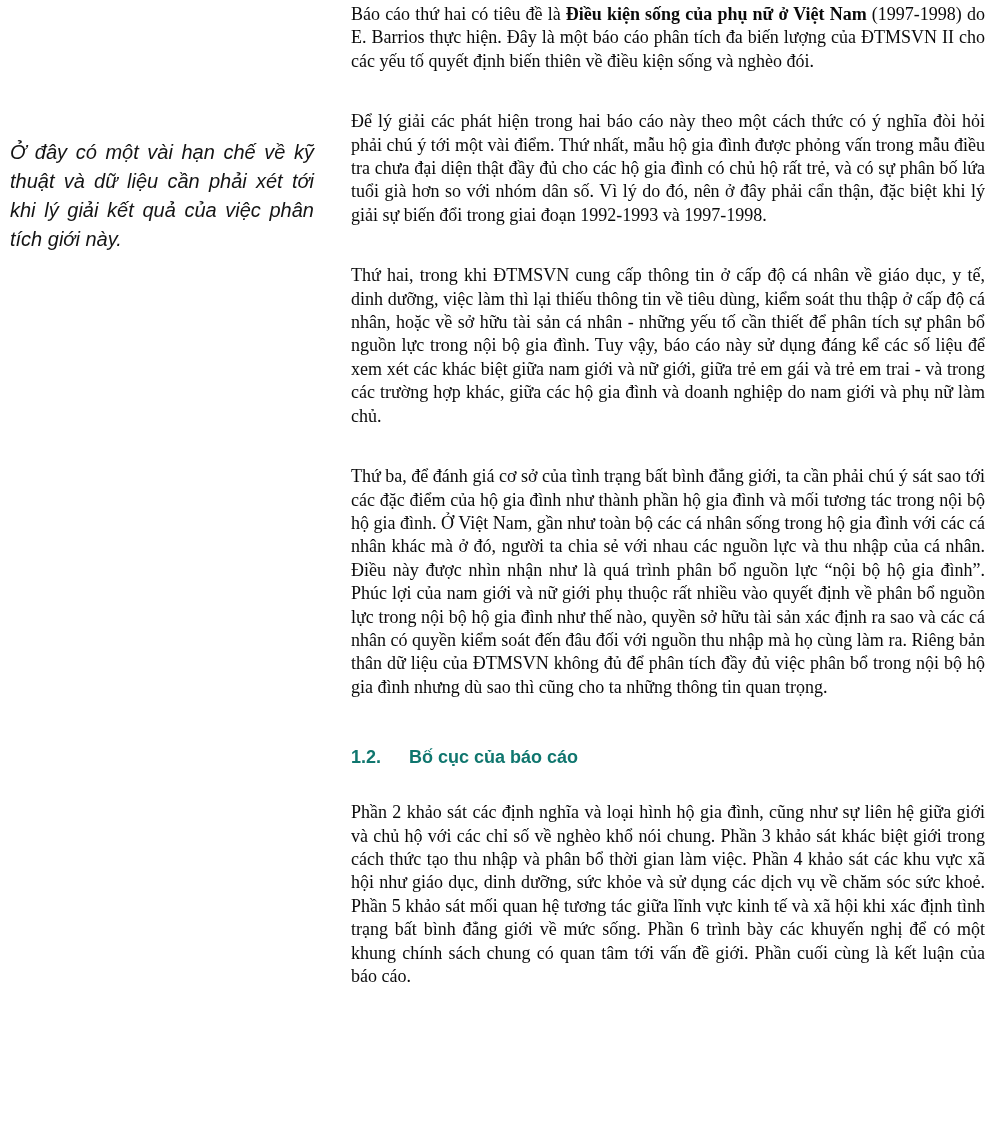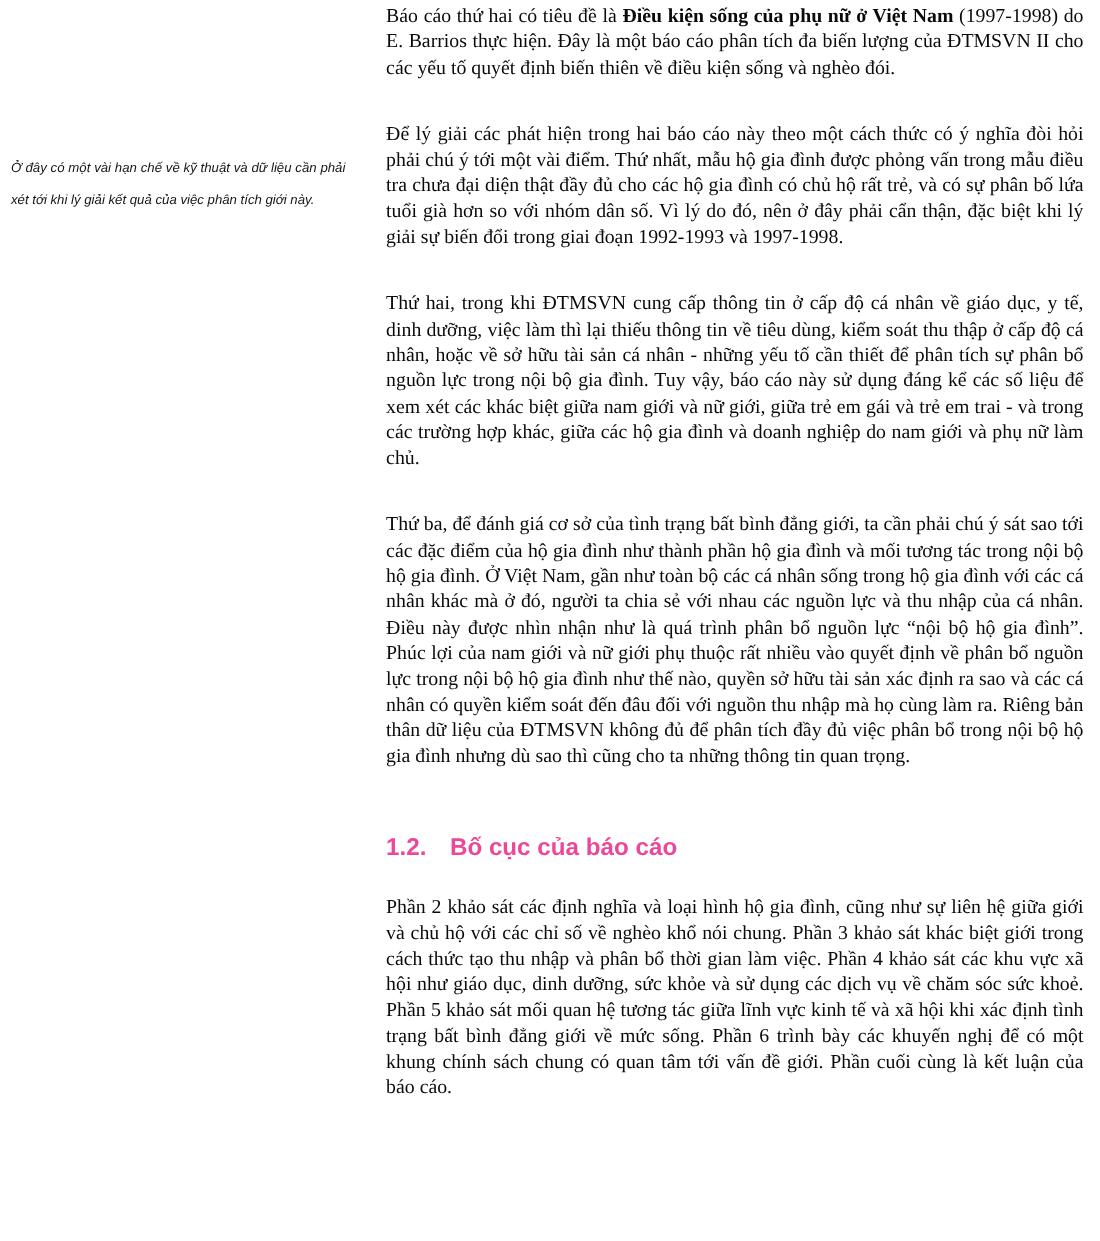--- a/index.html
+++ b/index.html
@@ -13,48 +13,48 @@
     overflow: hidden;
   }
   
   .margin-note {
     position: absolute;
     left: 10px;
     top: 138px;
     width: 304px;
     font-family: "Liberation Sans", sans-serif;
     font-style: italic;
-    font-size: 12px;
+    font-size: 20px;
     line-height: 29px;
     text-align: justify;
     color: #141414;
   }
   
   .body-column {
     position: absolute;
     left: 351px;
     top: 3px;
     width: 634px;
     font-family: "Liberation Serif", serif;
     font-size: 18px;
     line-height: 23.4px;
     text-align: justify;
     color: #0a0a0a;
   }
   .body-column p { margin: 0 0 37px 0; }
   .body-column p:last-child { margin-bottom: 12px; }
   .report-title-bold { font-weight: bold; }
   .section-heading {
-    margin: 58px 0 31px 0;
+    margin: 46px 0 31px 0;
     font-family: "Liberation Sans", sans-serif;
     font-weight: bold;
-    font-size: 22px;
+    font-size: 18px;
     line-height: 25px;
     text-align: left;
-    color: #ec4899;
+    color: #0f766e;
   }
   .section-heading .num {
     display: inline-block;
     width: 58px;
   }
 </style>
 </head>
 <body>
 
 <div class="page">

